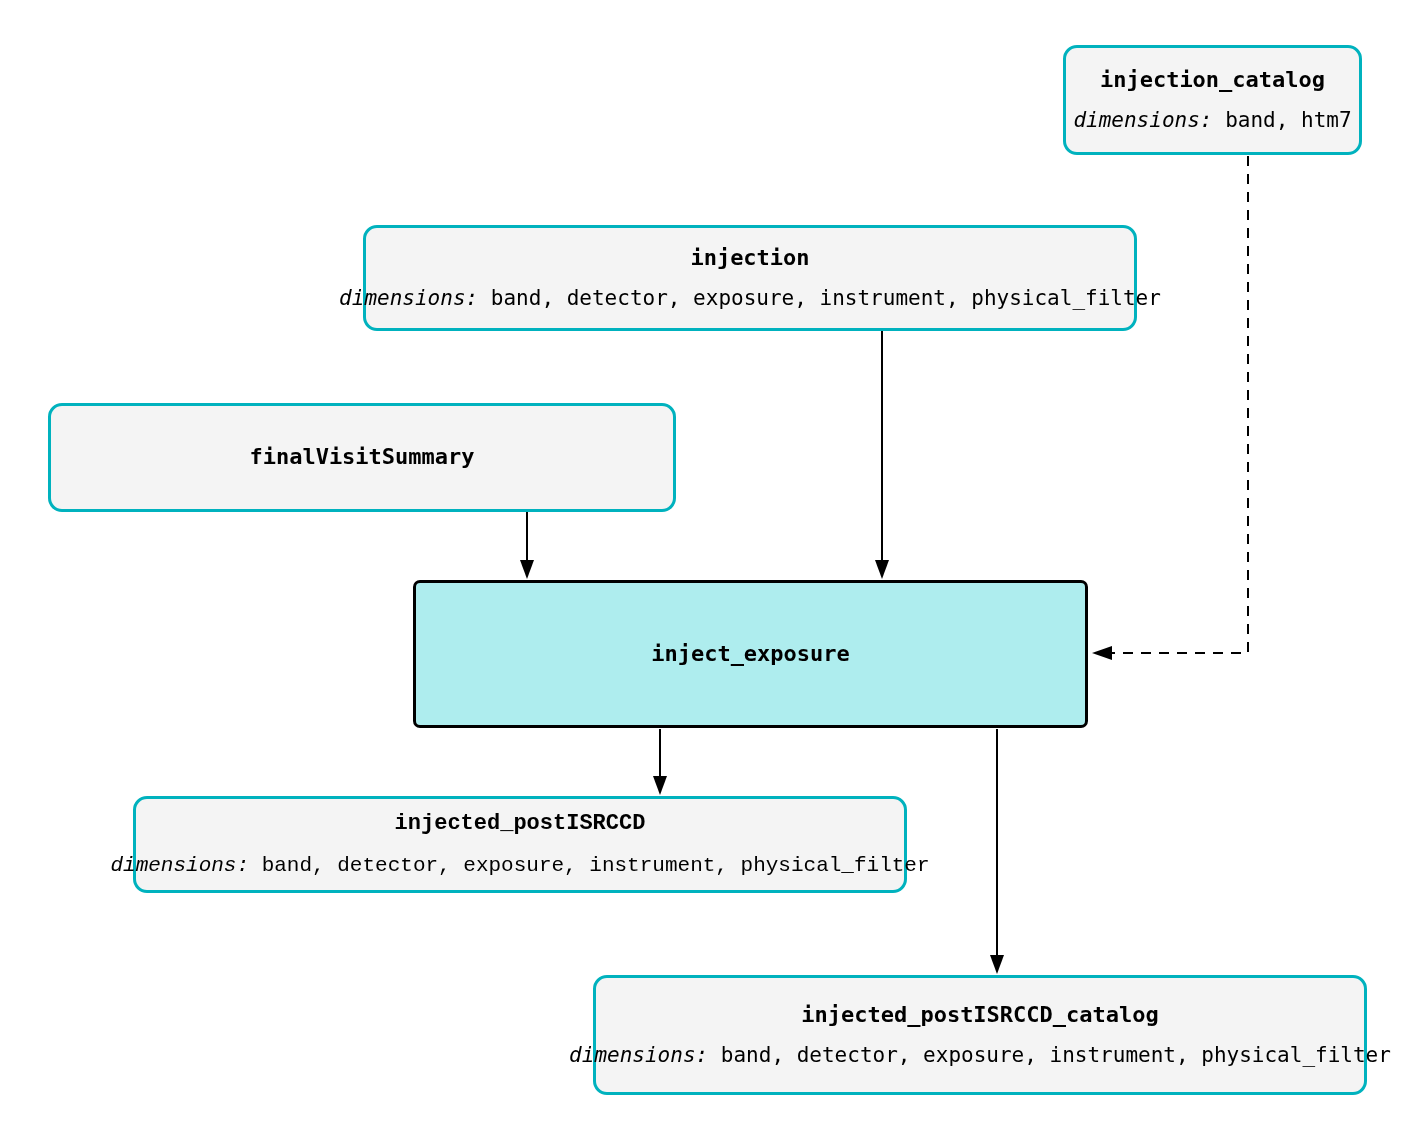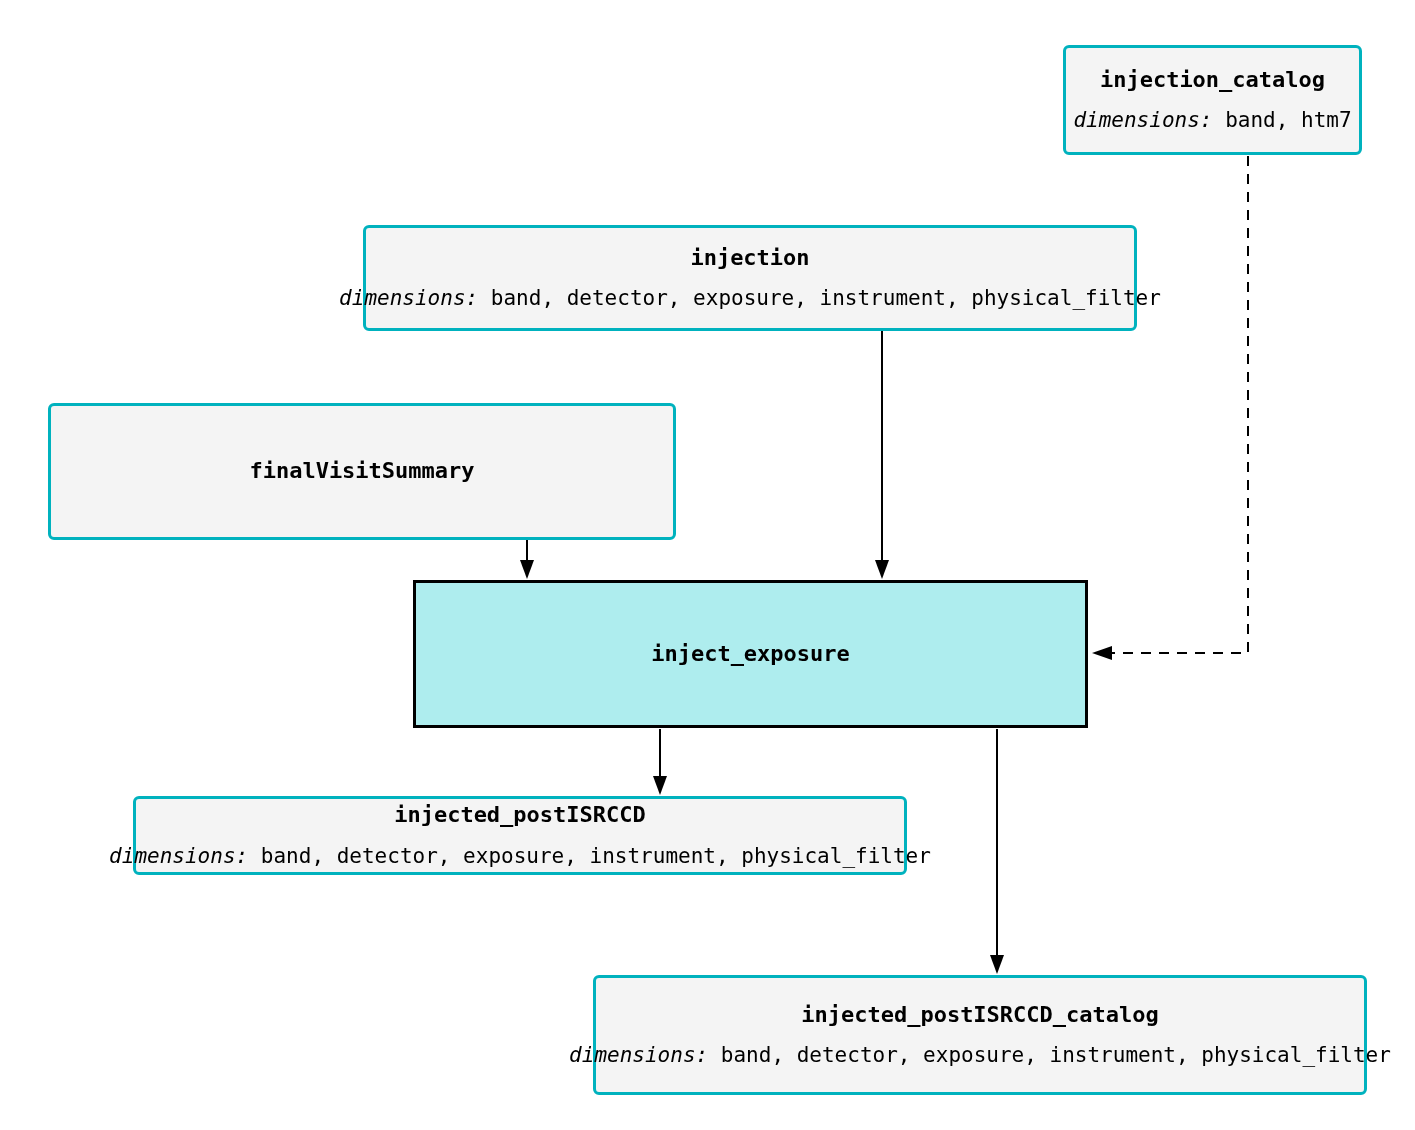--- a/index.html
+++ b/index.html
@@ -29,27 +29,27 @@
     display: flex;
     flex-direction: column;
     align-items: center;
     justify-content: center;
     text-align: center;
     color: #000000;
   }
   .node.dataset {
     background: #f4f4f4;
     border: 3px solid #00b2be;
-    border-radius: 6px;
+    border-radius: 14px;
     gap: 15px;
   }
   .node.task {
     background: #aeedee;
     border: 3.5px solid #000000;
-    border-radius: 0;
+    border-radius: 7px;
     gap: 14px;
   }
   .node-title {
     font-weight: bold;
     font-size: 22px;
     line-height: 1.2;
     white-space: nowrap;
   }
   .node-line {
     font-size: 21px;
@@ -96,29 +96,29 @@
   <div class="node dataset" style="left:1063px; top:45px; width:299px; height:110px;">
     <div class="node-title">injection_catalog</div>
     <div class="node-line"><span class="dims-label">dimensions:</span>&nbsp;<span>band, htm7</span></div>
   </div>
 
   <div class="node dataset" style="left:363px; top:225px; width:774px; height:106px;">
     <div class="node-title">injection</div>
     <div class="node-line"><span class="dims-label">dimensions:</span>&nbsp;<span>band, detector, exposure, instrument, physical_filter</span></div>
   </div>
 
-  <div class="node dataset" style="left:48px; top:403px; width:628px; height:137px;">
+  <div class="node dataset" style="left:48px; top:403px; width:628px; height:109px;">
     <div class="node-title">finalVisitSummary</div>
   </div>
 
   <div class="node task" style="left:413px; top:580px; width:675px; height:148px;">
     <div class="node-title">inject_exposure</div>
   </div>
 
-  <div class="node dataset" style="left:133px; top:796px; width:774px; height:79px;">
+  <div class="node dataset" style="left:133px; top:796px; width:774px; height:97px;font-family:Liberation Mono, monospace;">
     <div class="node-title">injected_postISRCCD</div>
     <div class="node-line"><span class="dims-label">dimensions:</span>&nbsp;<span>band, detector, exposure, instrument, physical_filter</span></div>
   </div>
 
   <div class="node dataset" style="left:593px; top:975px; width:774px; height:120px;">
     <div class="node-title">injected_postISRCCD_catalog</div>
     <div class="node-line"><span class="dims-label">dimensions:</span>&nbsp;<span>band, detector, exposure, instrument, physical_filter</span></div>
   </div>
 
 </div>

